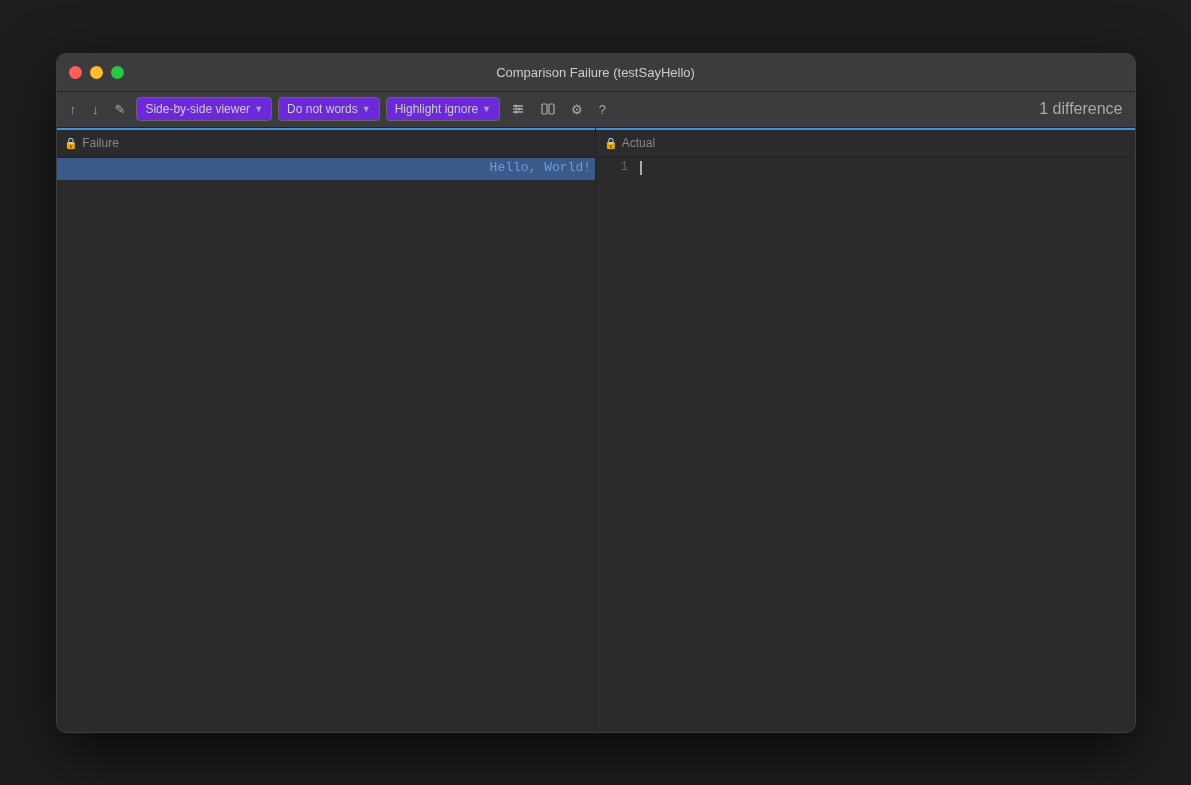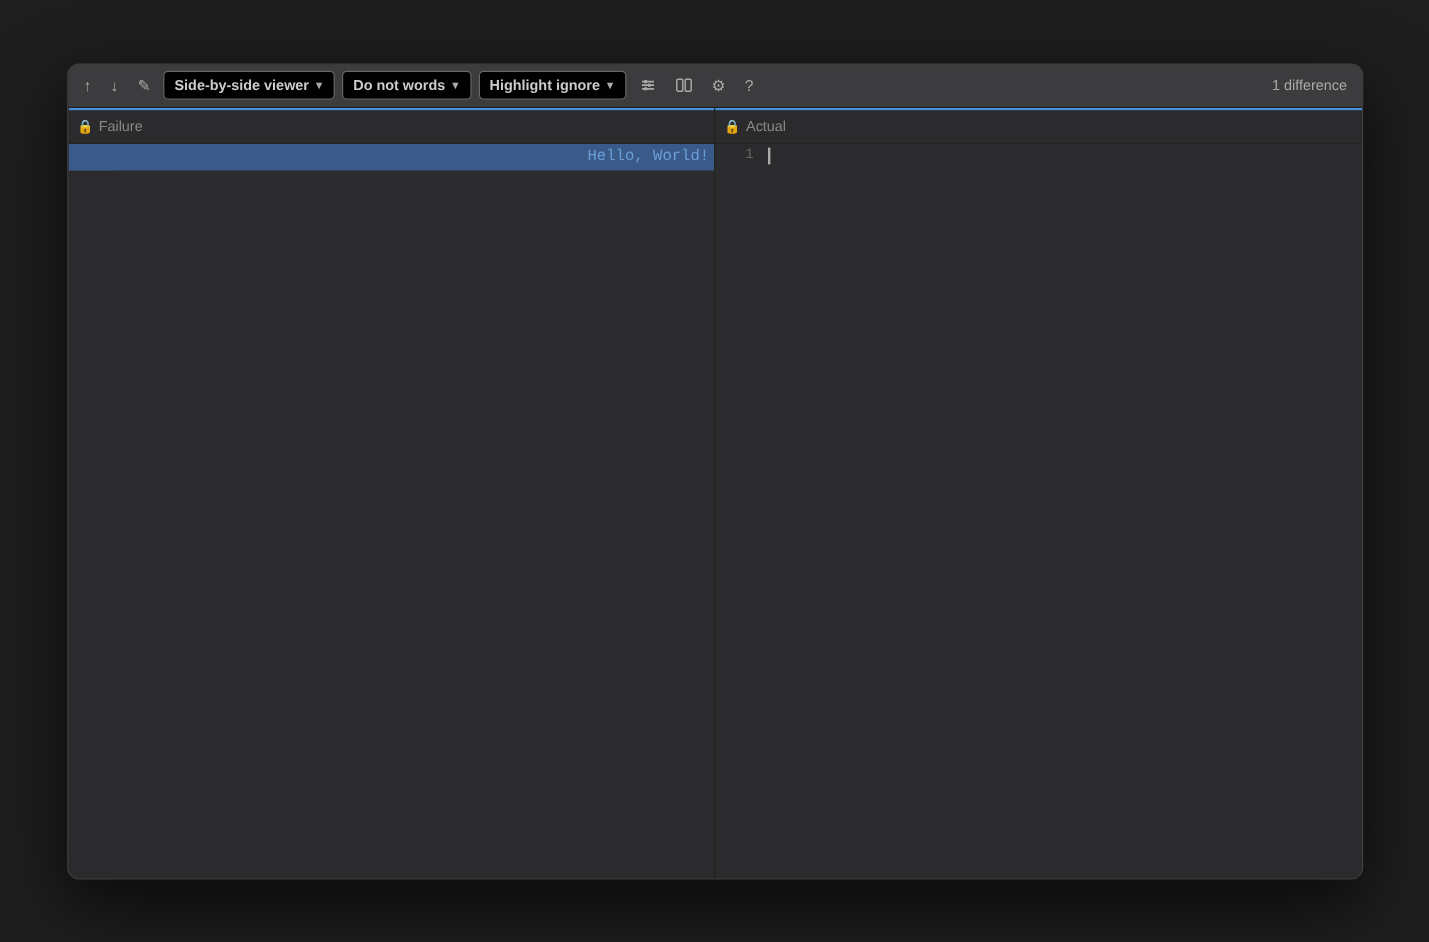--- a/index.html
+++ b/index.html
@@ -81,44 +81,43 @@
       cursor: pointer;
       padding: 2px 5px;
       font-size: 13px;
       border-radius: 3px;
       display: flex;
       align-items: center;
       justify-content: center;
     }
 
     .dropdown-btn {
-      background: #000000;
+      background: #6d28d9;
       border: 1px solid #666;
       border-radius: 4px;
       color: #cccccc;
       font-size: 12px;
       padding: 2px 8px;
       cursor: pointer;
       display: flex;
       align-items: center;
       gap: 4px;
       height: 24px;
-      font-weight: bold;
     }
 
     .dropdown-arrow {
       font-size: 9px;
       color: #aaa;
     }
 
     .toolbar-spacer { flex: 1; }
 
     .diff-count {
       color: #aaaaaa;
-      font-size: 12px;
+      font-size: 16px;
       margin-right: 4px;
     }
 
     
     .content-area {
       display: flex;
       flex: 1;
       overflow: hidden;
     }
 
@@ -232,20 +231,28 @@
       height: 2px;
       background: #4a90d9;
       flex-shrink: 0;
     }
   </style>
 </head>
 <body>
 
 <div class="window">
 
+  <div class="title-bar">
+    <div class="traffic-lights">
+      <div class="traffic-light close"></div>
+      <div class="traffic-light minimize"></div>
+      <div class="traffic-light maximize"></div>
+    </div>
+    <span class="title-bar-title">Comparison Failure (testSayHello)</span>
+  </div>
 
   <div class="toolbar">
 
     <button class="toolbar-btn-icon">
       <span>↑</span>
     </button>
     <button class="toolbar-btn-icon">
       <span>↓</span>
     </button>
     <button class="toolbar-btn-icon">

